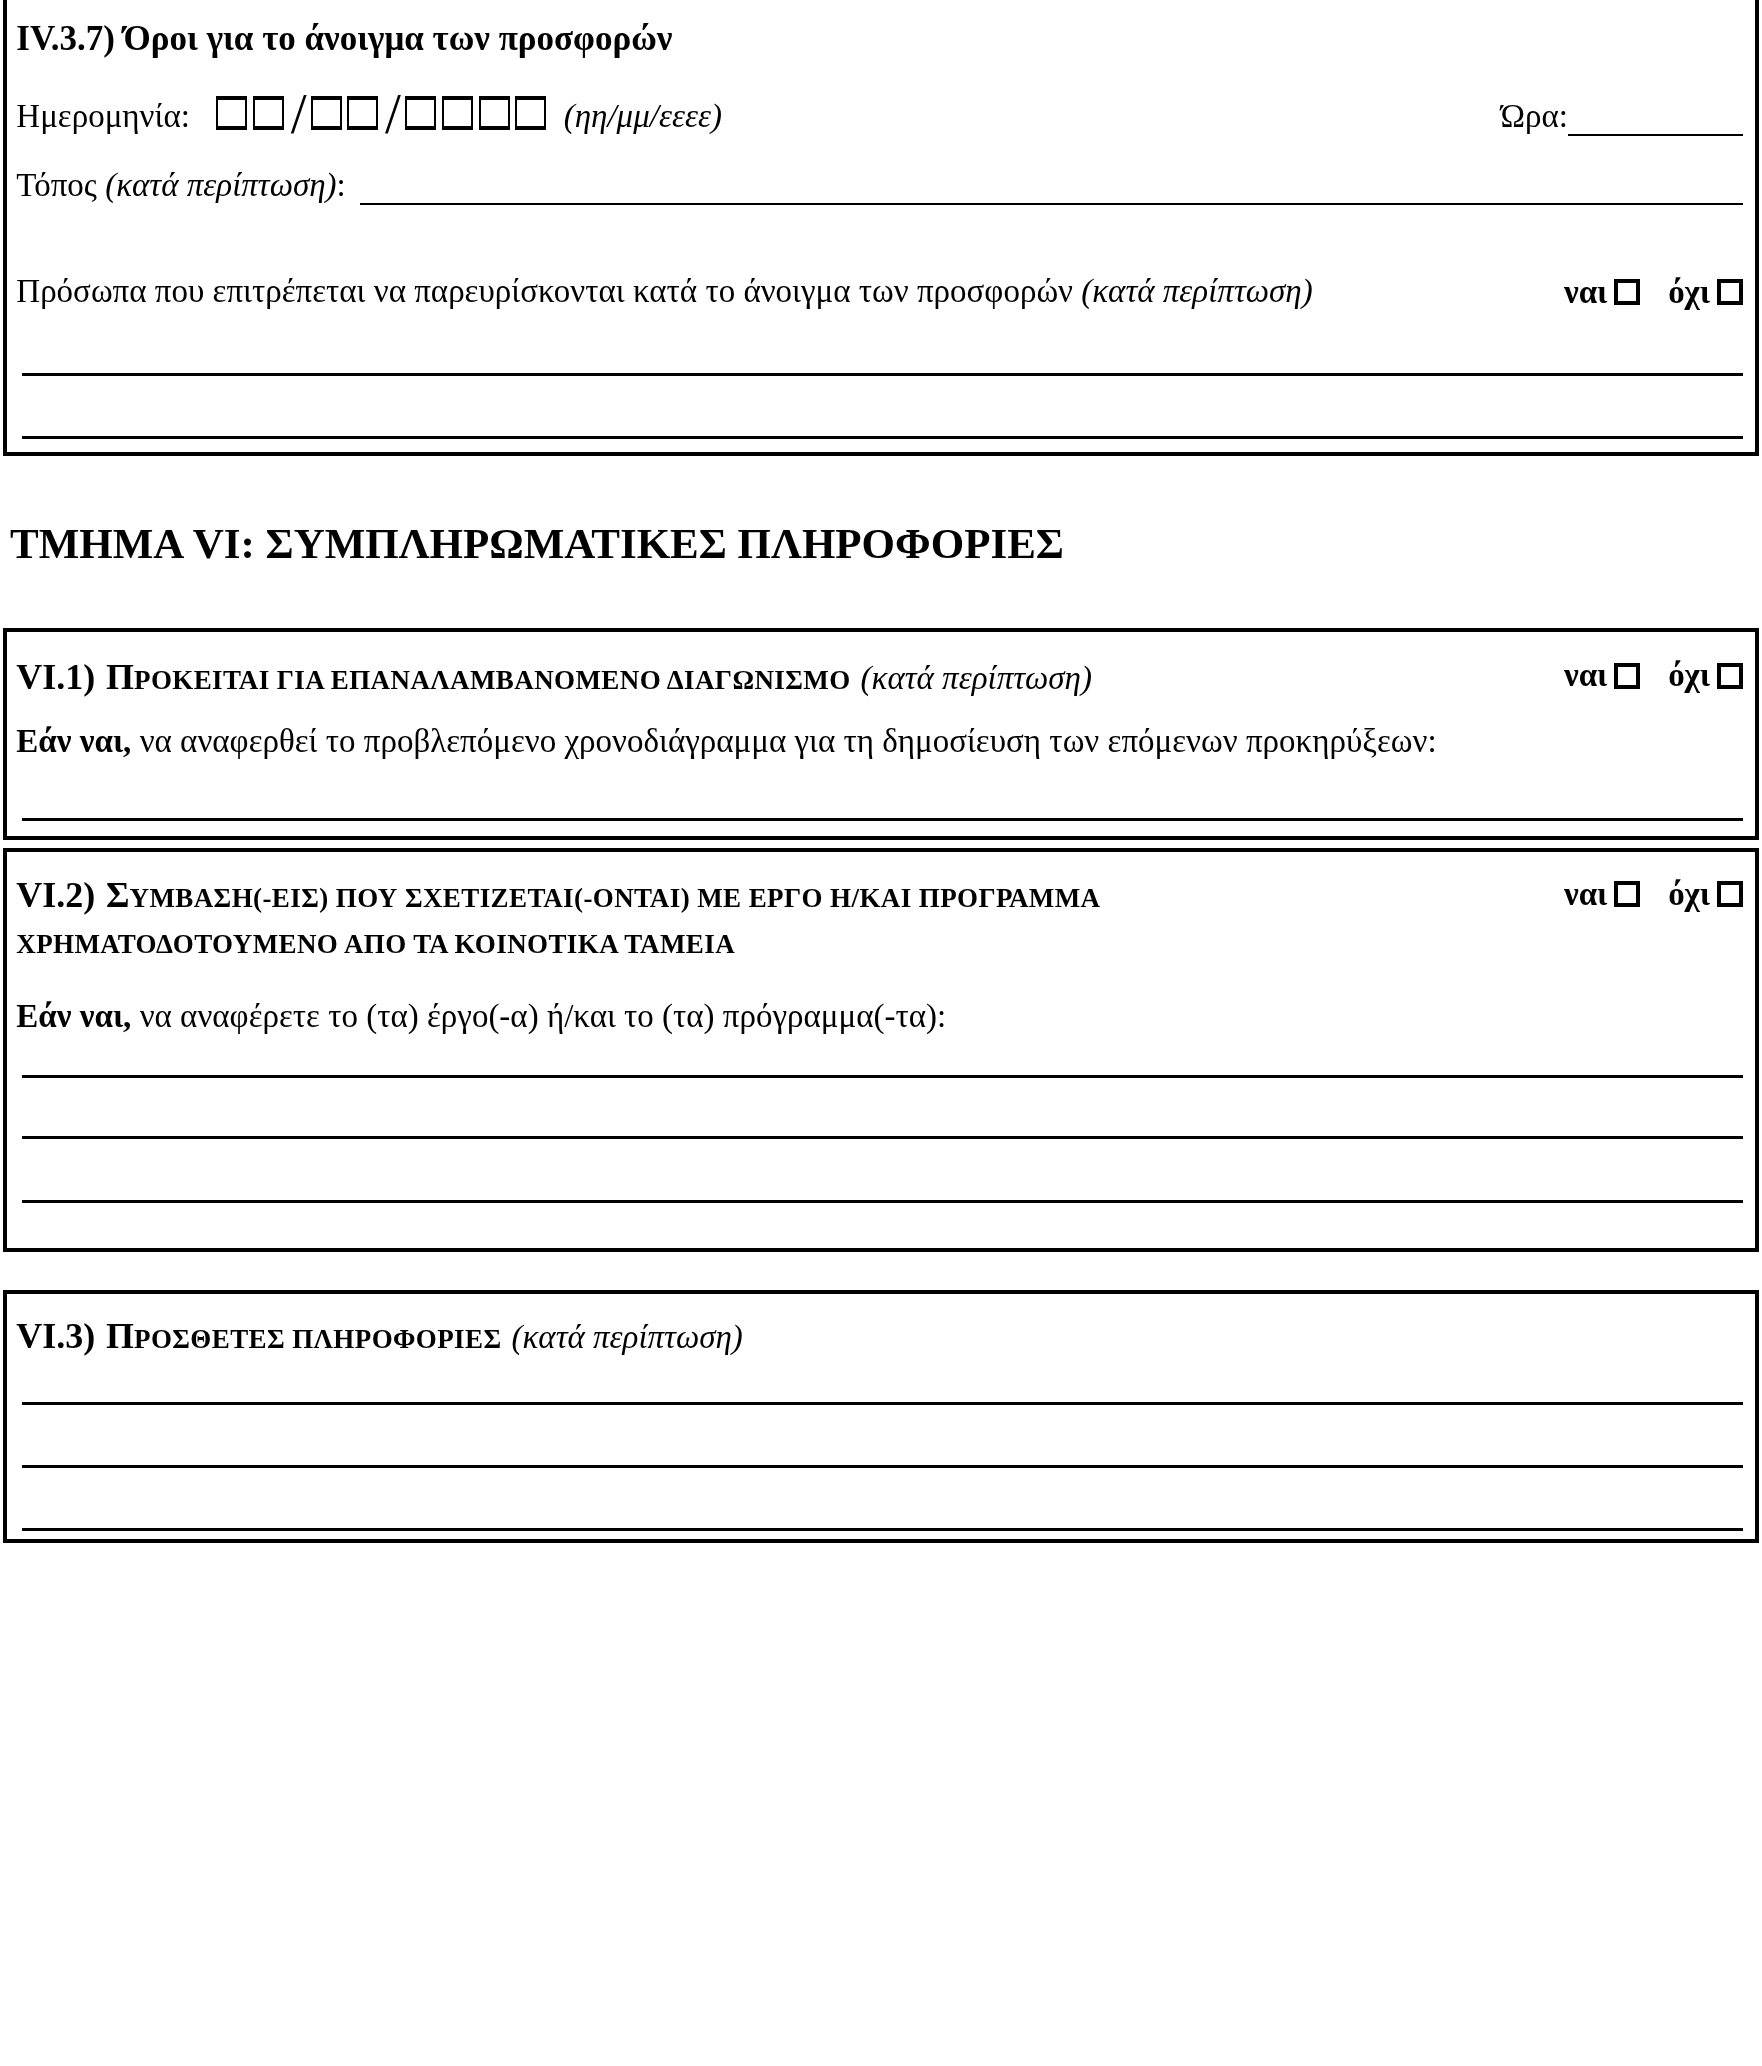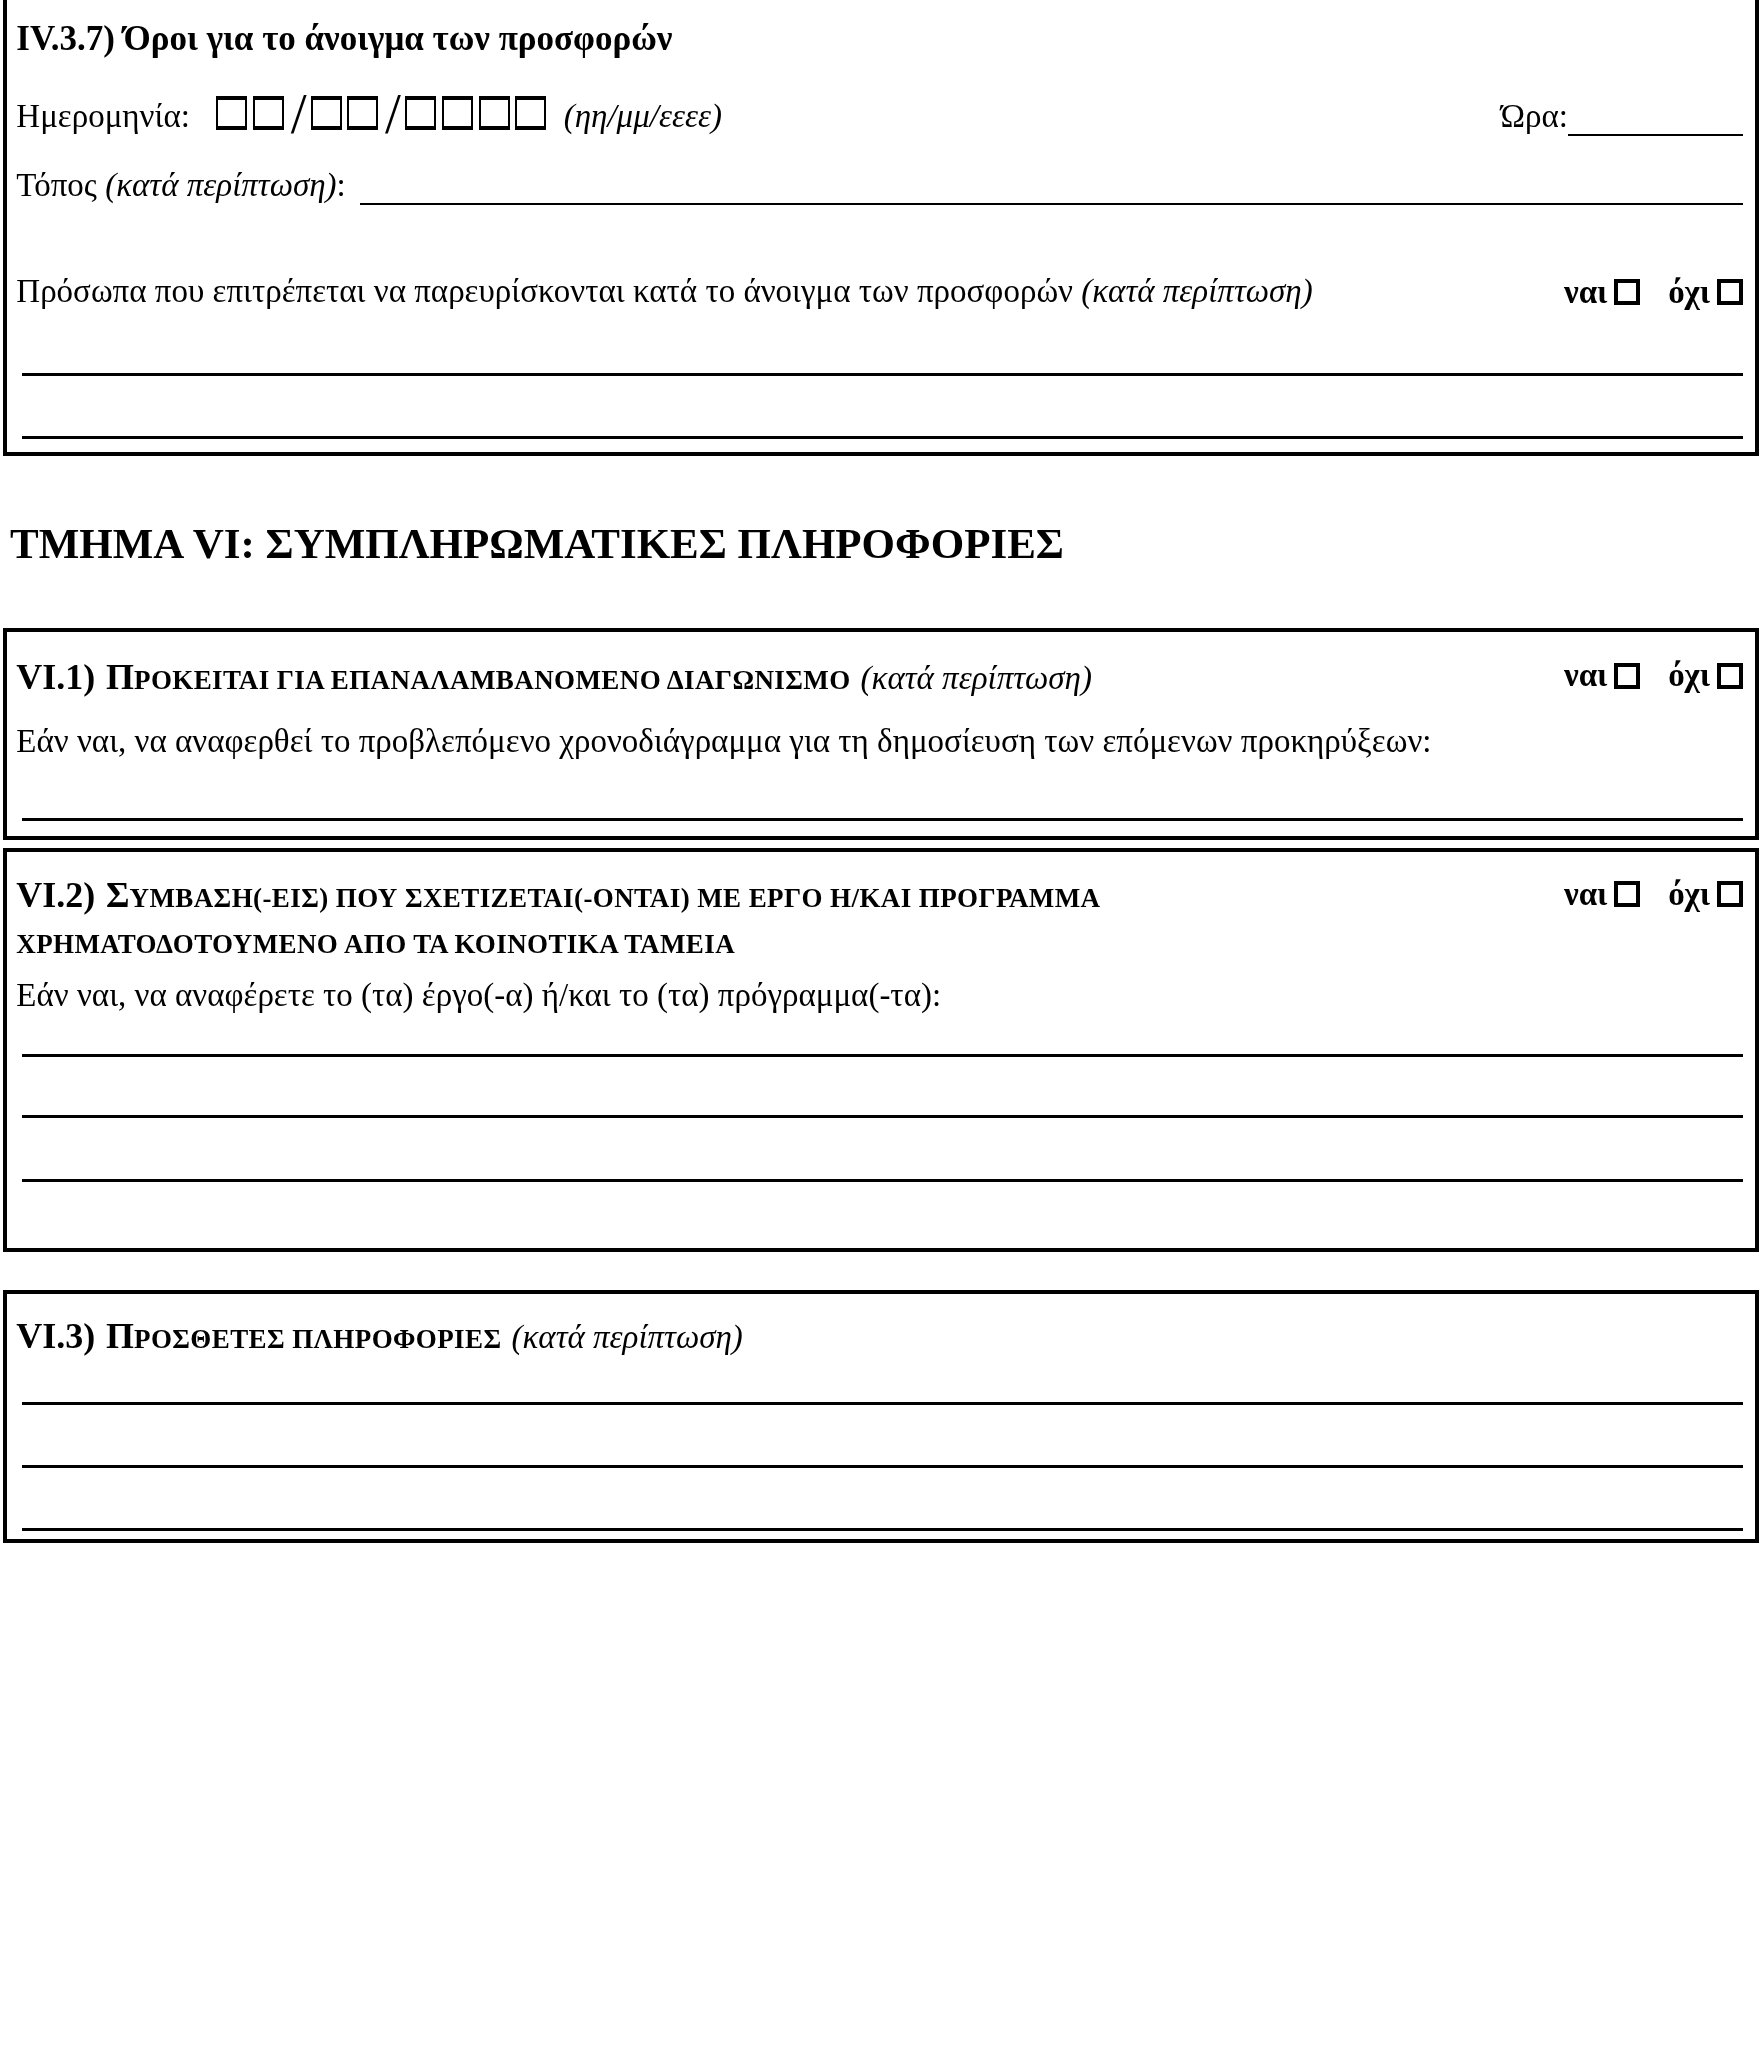--- a/index.html
+++ b/index.html
@@ -24,21 +24,21 @@
   #box-vi1  { top: 628px; height: 212px; }
   #box-vi2  { top: 848px; height: 404px; }
   #box-vi3  { top: 1290px; height: 253px; }
 
   .h-iv37 {
     margin-top: 19px;
     font-size: 35px; line-height: 43px;
     font-weight: bold;
   }
   .txt { font-size: 33px; line-height: 41px; }
-  .bold { font-weight: normal; }
+  .bold { font-weight: bold; }
   .it { font-style: italic; }
 
   .row-date { margin-top: 36px; display: flex; align-items: flex-start; }
   .date-label { margin-right: 26.4px; }
   .dbox {
     width: 31px; height: 34px;
     border: 2.9px solid #000;
     border-top-width: 4.5px; border-bottom-width: 4.5px;
     margin-right: 5.8px;
     background: #fff;
@@ -105,21 +105,21 @@
   #box-vi1 .row-sc { margin-top: 21.5px; justify-content: space-between; }
   #box-vi1 .row-ifyes { margin-top: 18px; }
   #box-vi1 .bl-1 { margin-top: 56px; }
 
   #box-vi2 .row-sc { margin-top: 20px; }
   .sc-line2 {
     margin-top: 5.8px;
     font-size: 27px; line-height: 35px;
     font-weight: bold; letter-spacing: 0.4px;
   }
-  #box-vi2 .row-ifyes { margin-top: 13px; }
+  #box-vi2 .row-ifyes { margin-top: 34px; }
   #box-vi2 .bl-1 { margin-top: 38px; }
   #box-vi2 .bl-2 { margin-top: 58px; }
   #box-vi2 .bl-3 { margin-top: 60px; }
 
   #box-vi3 .row-sc { margin-top: 19px; }
   #box-vi3 .bl-1 { margin-top: 40px; }
   #box-vi3 .bl-2 { margin-top: 59px; }
   #box-vi3 .bl-3 { margin-top: 60px; }
 </style>
 </head>

